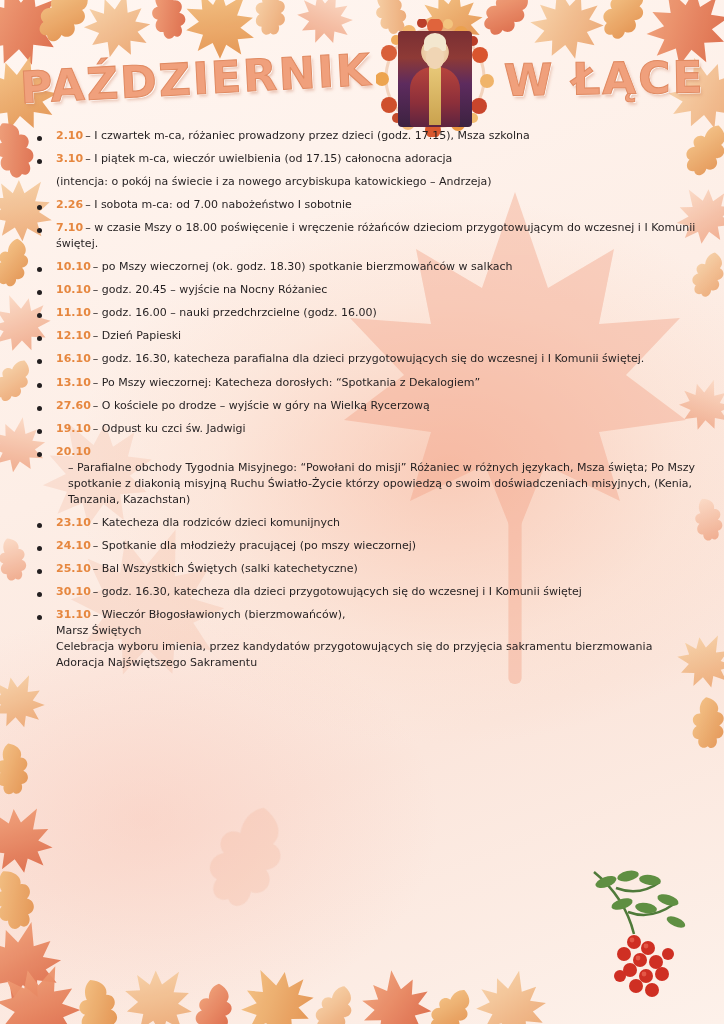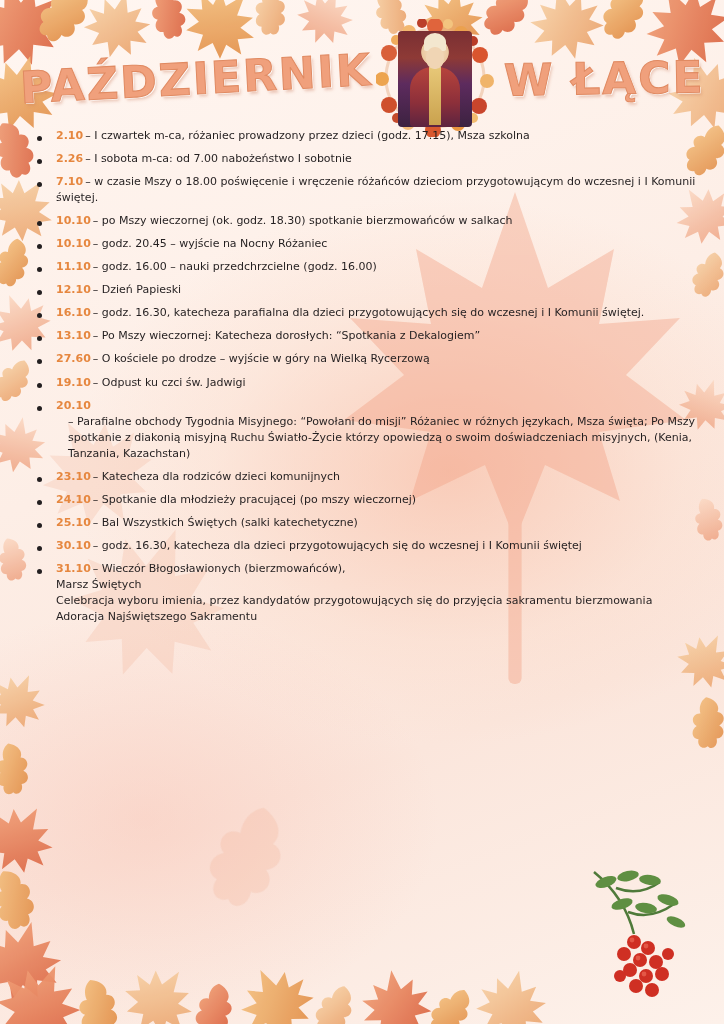--- a/index.html
+++ b/index.html
@@ -332,21 +332,27 @@
     <span class="title-text right">W ŁĄCE</span>
   </div>
 
   <div class="content">
     <ul class="entries">
 
       <li>
         <span class="date">2.10</span><span class="txt">– I czwartek m-ca, różaniec prowadzony przez dzieci (godz. 17.15), Msza szkolna</span>
       </li>
 
-
+      <li>
+        <span class="date">3.10</span><span class="txt">– I piątek m-ca, wieczór uwielbienia (od 17.15) całonocna adoracja</span>
+      </li>
+
+      <li class="nobullet">
+        <span class="txt">(intencja: o pokój na świecie i za nowego arcybiskupa katowickiego – Andrzeja)</span>
+      </li>
 
       <li>
         <span class="date">2.26</span><span class="txt">–  I sobota m-ca: od 7.00 nabożeństwo I sobotnie</span>
       </li>
 
       <li>
         <span class="date">7.10</span><span class="txt">– w czasie Mszy o  18.00 poświęcenie i wręczenie różańców dzieciom przygotowującym do wczesnej i I Komunii świętej.</span>
       </li>
 
       <li>

